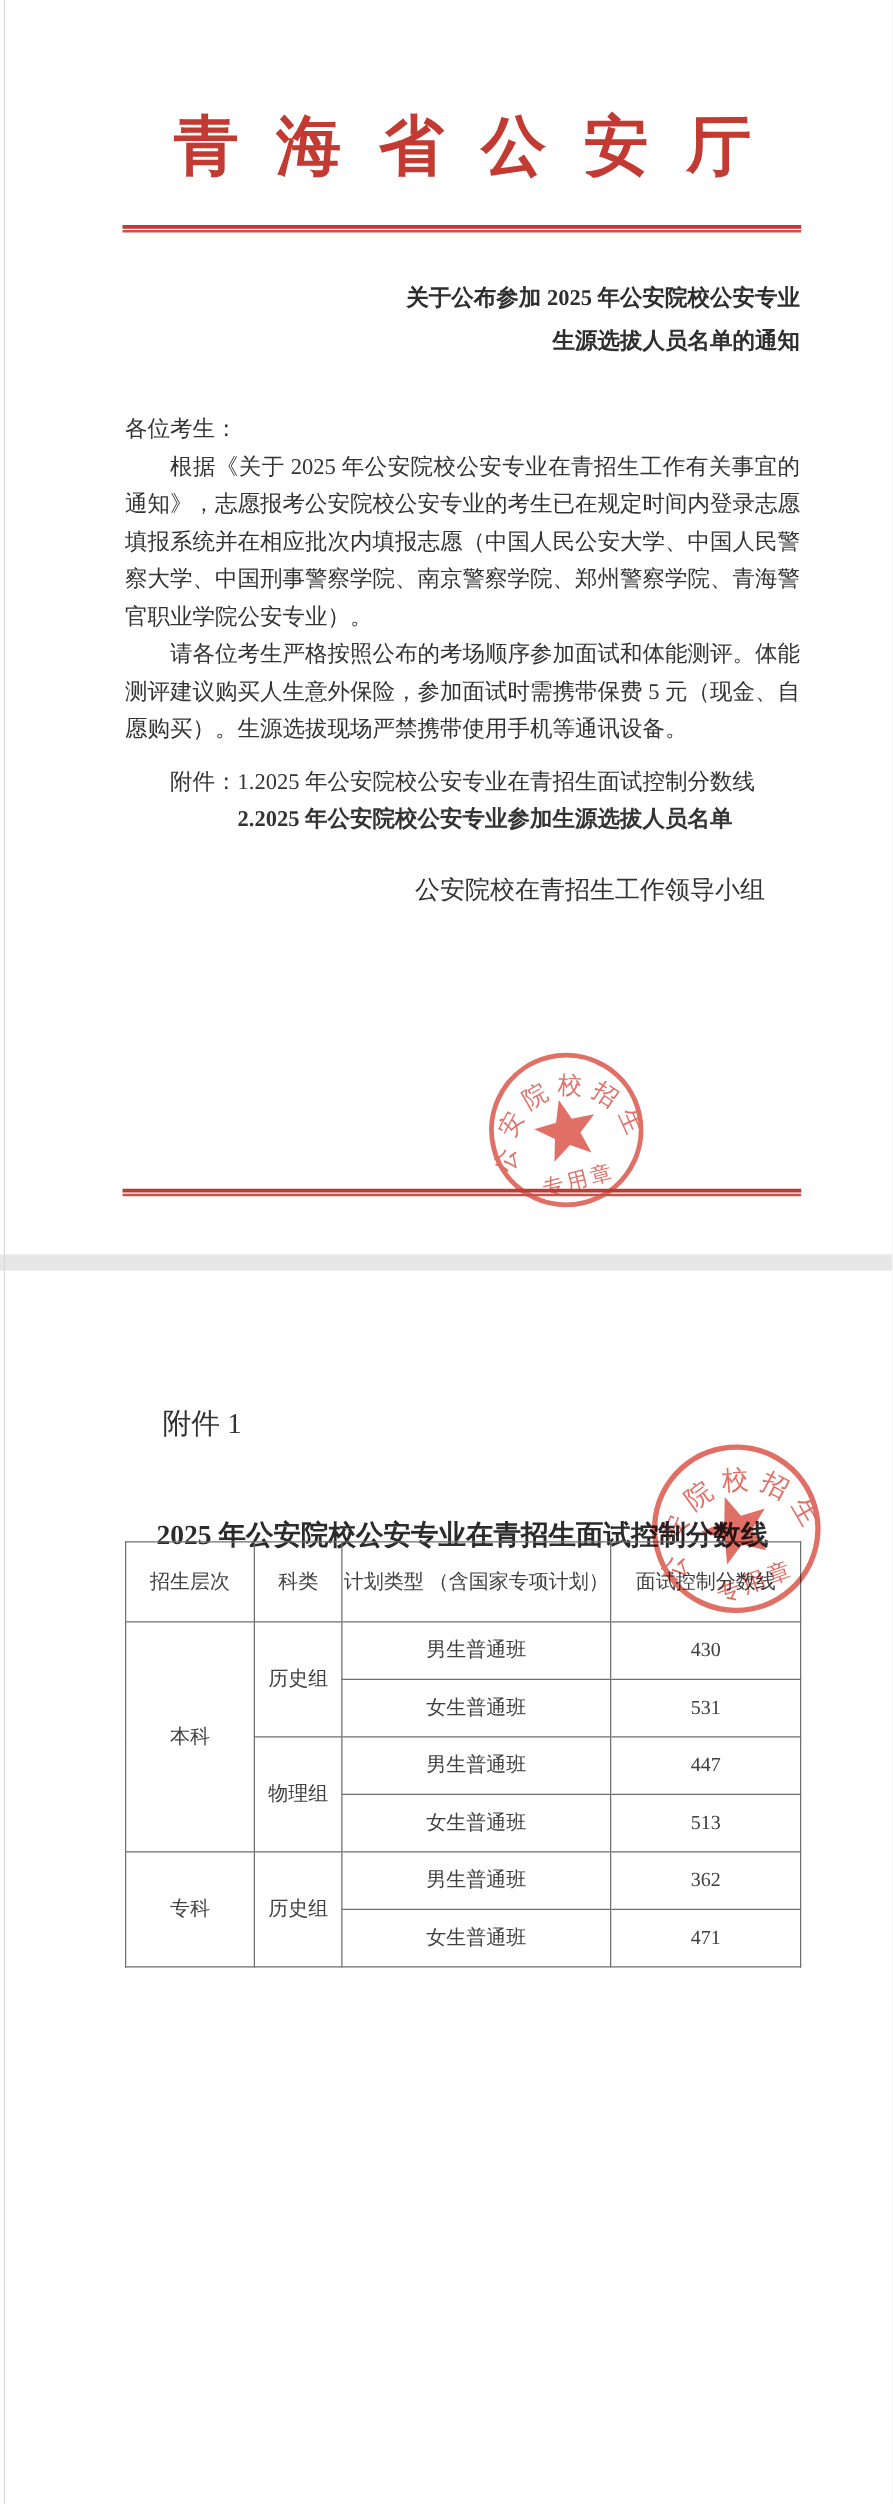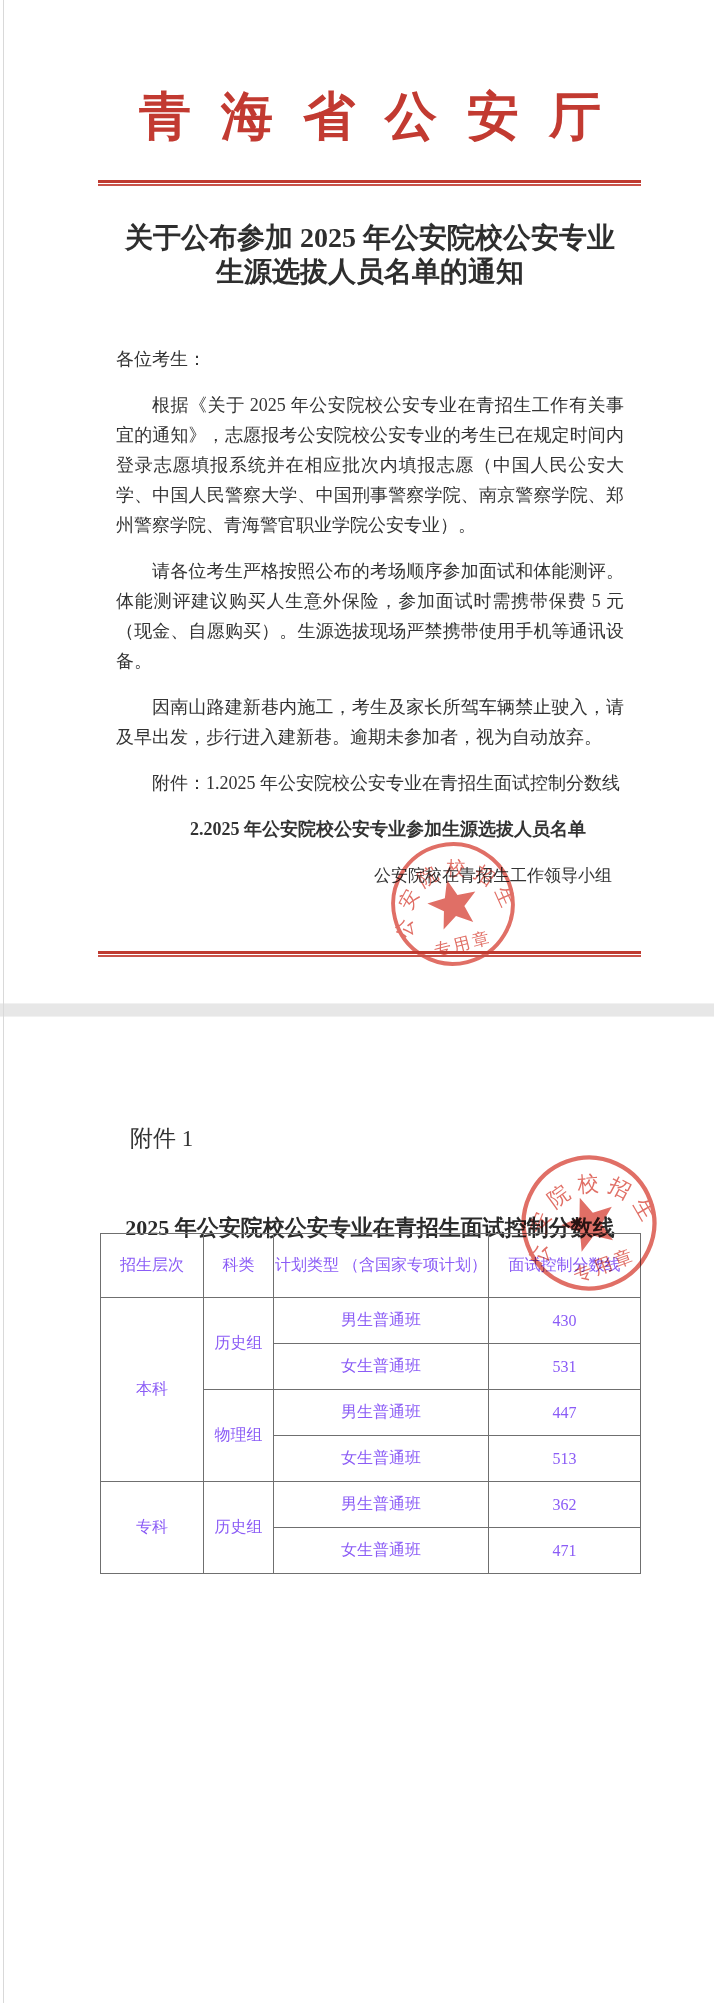--- a/index.html
+++ b/index.html
@@ -29,54 +29,54 @@
     white-space:nowrap;
   }
   .redline{
     position:absolute;left:98px;width:543px;height:1px;
     border-top:3px solid #bf3a30;border-bottom:2px solid #c8534a;
   }
   .redline-top{top:180px;}
   .redline-bottom{top:951px;}
   .doc-title{
     position:absolute;top:221px;left:100px;width:540px;
-    text-align:center;font-size:28px;font-weight:bold;color:#2e2e2e;
+    text-align:right;font-size:18px;font-weight:bold;color:#2e2e2e;
     line-height:34px;white-space:nowrap;
   }
   .body-flow{
     position:absolute;top:328px;left:100px;width:540px;
     font-size:18px;line-height:30px;color:#333;
   }
-  .body-flow p{margin:16px;text-align:justify;}
+  .body-flow p{margin:0;text-align:justify;}
   .salutation{text-indent:0;}
   .para{text-indent:2em;}
   .attach-line1{text-indent:2em;margin-top:12px !important;}
   .attach-line2{margin-left:90px !important;font-weight:bold;}
   .sign-block{
-    margin:13px 28px 0 auto;width:fit-content;
-    text-align:center;line-height:32px;font-size:17px;color:#333;
+    margin:26px 28px 0 auto;width:fit-content;
+    text-align:center;line-height:32px;font-size:20px;color:#333;
   }
   .stamp{position:absolute;opacity:0.78;mix-blend-mode:multiply;pointer-events:none;}
   .stamp1{left:388px;top:839px;width:130px;height:130px;transform:rotate(-14deg);}
   .stamp2{left:518px;top:135px;width:142px;height:142px;transform:rotate(-20deg);}
 
   
   .fujian-label{
     position:absolute;top:106px;left:130px;
     font-size:23px;color:#333;
   }
   .table-title{
     position:absolute;top:196px;left:100px;width:540px;
     text-align:center;font-size:22px;font-weight:bold;color:#2b2b2b;
     white-space:nowrap;
   }
   .score-table{
     position:absolute;top:216px;left:100px;width:540px;
     border-collapse:collapse;table-layout:fixed;
-    font-size:16px;color:#8b5cf6;
+    font-size:16px;color:#404040;
   }
   .score-table th,.score-table td{
     border:1px solid #6f6f6f;text-align:center;vertical-align:middle;
     font-weight:normal;padding:0;
   }
   .score-table thead tr{height:64px;}
   .score-table tbody tr{height:46px;}
 </style>
 </head>
 <body>
@@ -91,21 +91,20 @@
 
     <div class="doc-title">
       <div>关于公布参加 2025 年公安院校公安专业</div>
       <div>生源选拔人员名单的通知</div>
     </div>
 
     <div class="body-flow">
       <p class="salutation">各位考生：</p>
       <p class="para">根据《关于 2025 年公安院校公安专业在青招生工作有关事宜的通知》，志愿报考公安院校公安专业的考生已在规定时间内登录志愿填报系统并在相应批次内填报志愿（中国人民公安大学、中国人民警察大学、中国刑事警察学院、南京警察学院、郑州警察学院、青海警官职业学院公安专业）。</p>
       <p class="para">请各位考生严格按照公布的考场顺序参加面试和体能测评。体能测评建议购买人生意外保险，参加面试时需携带保费 5 元（现金、自愿购买）。生源选拔现场严禁携带使用手机等通讯设备。</p>
-      <p class="para">因南山路建新巷内施工，考生及家长所驾车辆禁止驶入，请及早出发，步行进入建新巷。逾期未参加者，视为自动放弃。</p>
       <p class="attach-line1"><span>附件：</span><span>1.2025 年公安院校公安专业在青招生面试控制分数线</span></p>
       <p class="attach-line2">2.2025 年公安院校公安专业参加生源选拔人员名单</p>
 
       <div class="sign-block">
         <div>公安院校在青招生工作领导小组</div>
       </div>
     </div>
 
     <svg class="stamp stamp1" viewBox="0 0 200 200">
       <circle cx="100" cy="100" r="92" fill="none" stroke="#d8463a" stroke-width="6"></circle>

